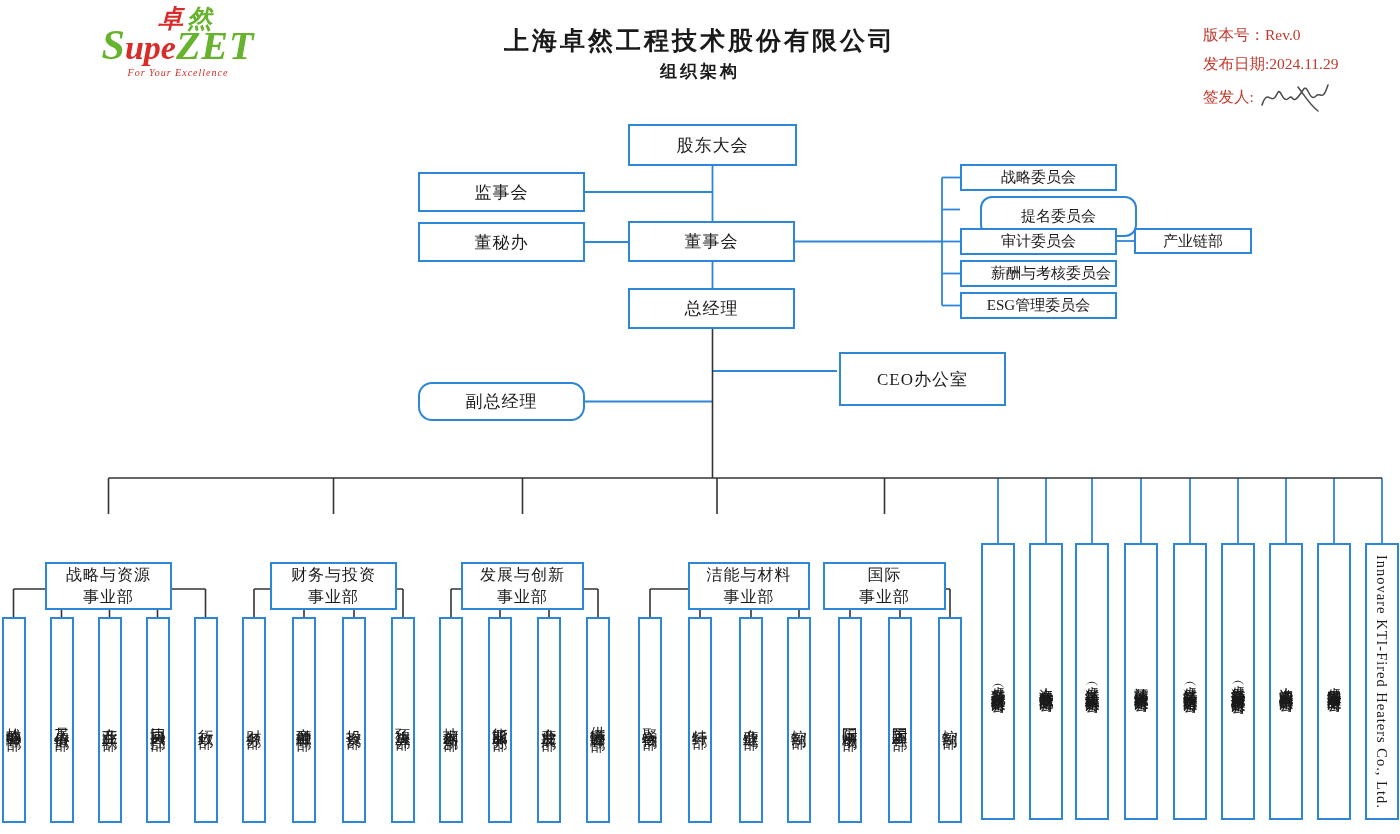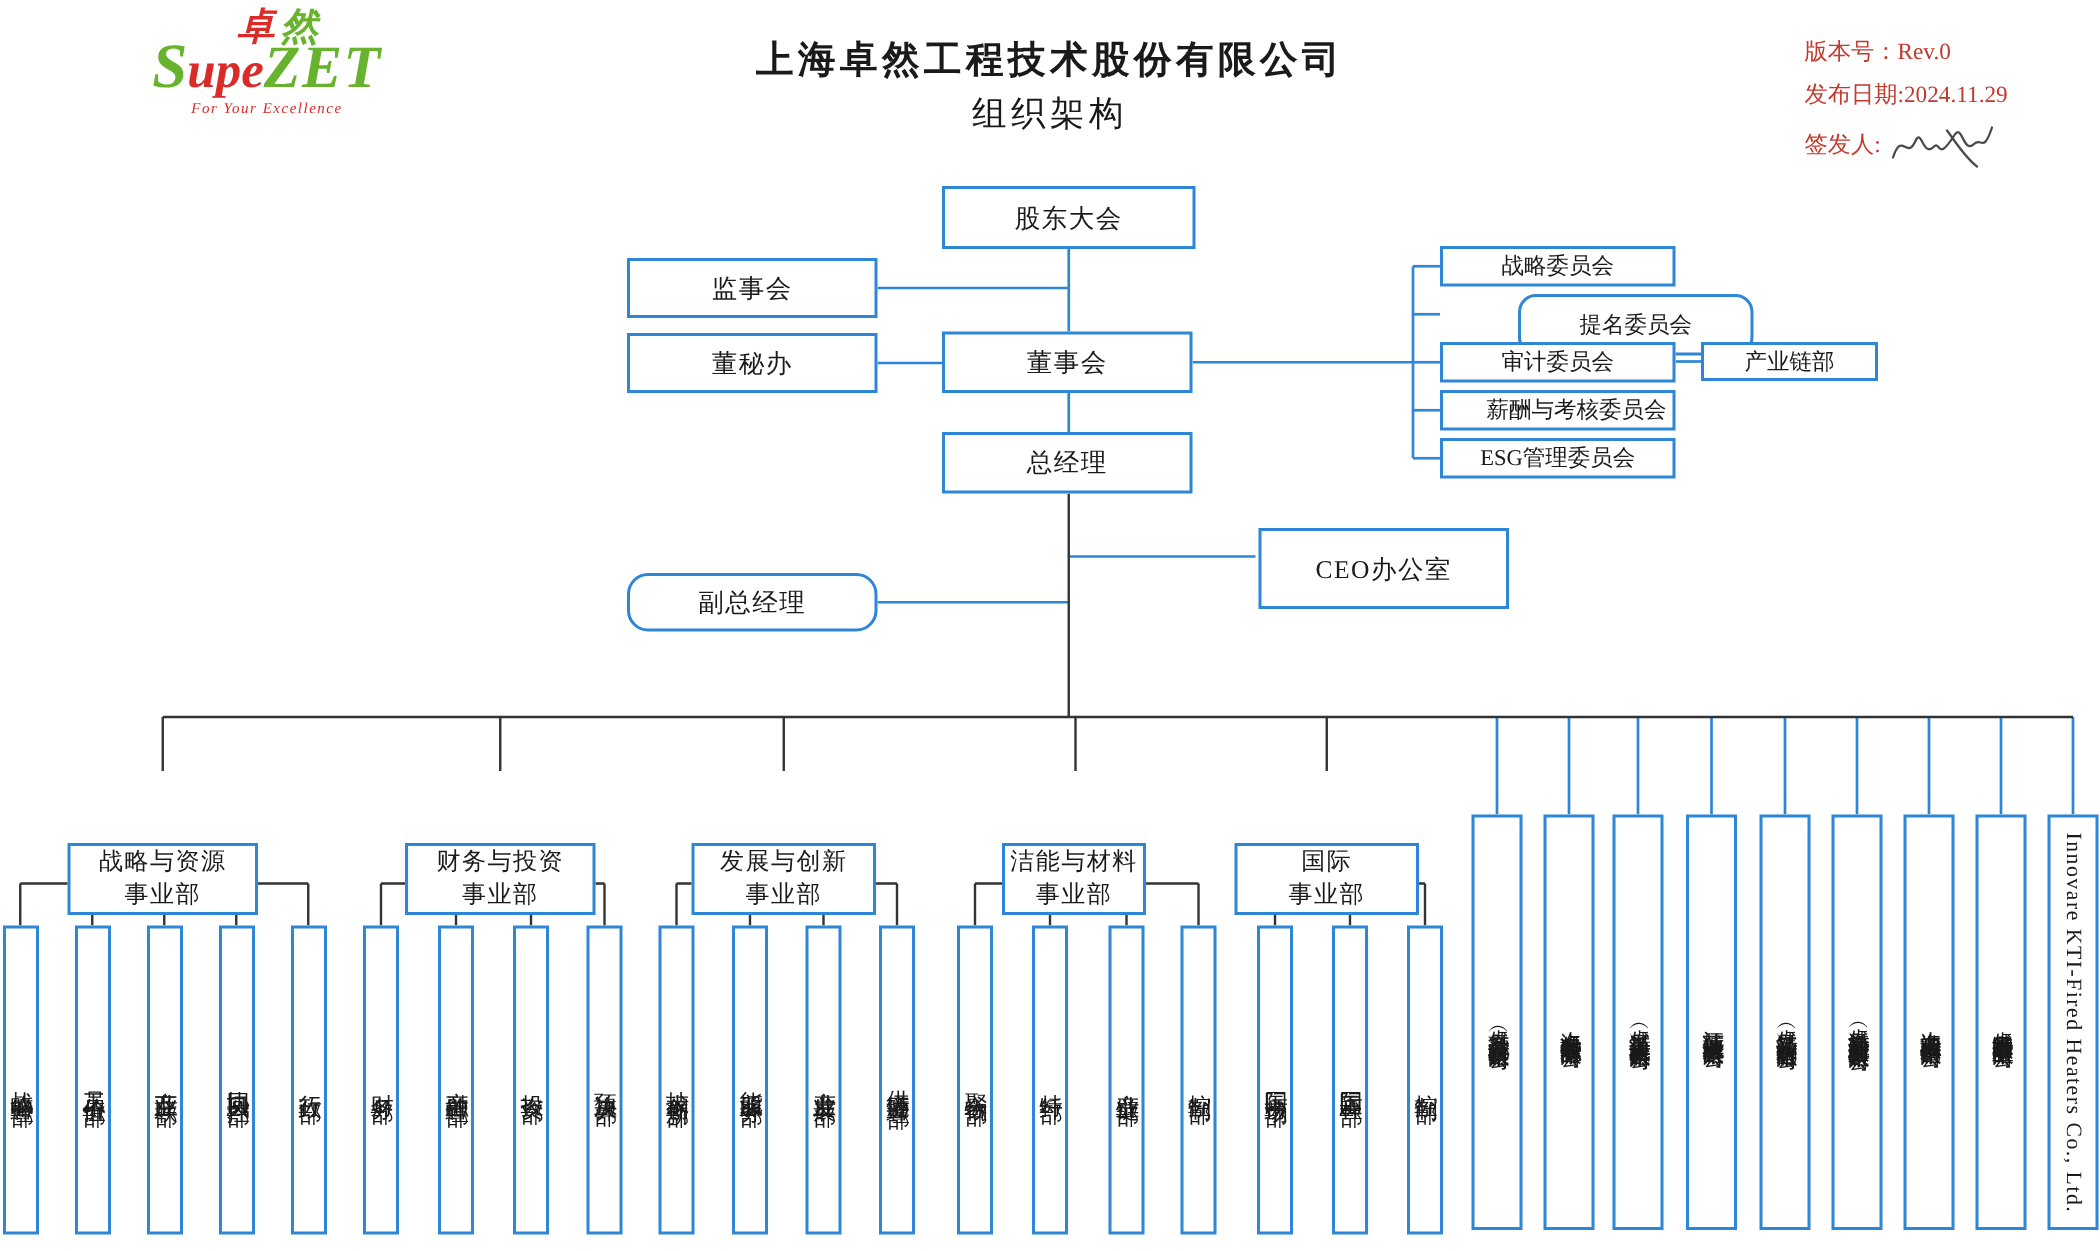--- a/index.html
+++ b/index.html
@@ -33,21 +33,21 @@
   .logo-hanzi{font-size:25px;font-weight:bold;font-style:italic;line-height:1;margin-left:18px;letter-spacing:4px;}
   .logo-hanzi .h-red{color:var(--lred);}
   .logo-hanzi .h-green{color:var(--lgreen);}
   .logo-word{font-weight:bold;font-style:italic;line-height:0.9;margin-top:-4px;white-space:nowrap;}
   .logo-word .w-s{color:var(--lgreen);font-size:42px;}
   .logo-word .w-upe{color:var(--lred);font-size:34px;}
   .logo-word .w-zet{color:var(--lgreen);font-size:40px;letter-spacing:1px;}
   .logo-tagline{color:var(--lred);font-size:10px;font-style:italic;margin-top:2px;letter-spacing:1px;}
   .title{position:absolute;left:0;right:0;top:22px;text-align:center;z-index:3;}
   .title .t1{font-size:25px;font-weight:bold;letter-spacing:3px;line-height:1.5;}
-  .title .t2{font-size:23px;font-weight:normal;letter-spacing:3px;line-height:1.4;}
+  .title .t2{font-size:17px;font-weight:bold;letter-spacing:3px;line-height:1.4;}
   .meta{position:absolute;left:1203px;top:20px;z-index:3;color:var(--red);font-size:15.5px;line-height:1.9;white-space:nowrap;}
   .meta .sig-row{display:flex;align-items:center;gap:4px;}
 </style>
 </head>
 <body>
 
 <div class="stage">
 
   <svg class="wires" width="1400" height="834" viewBox="0 0 1400 834">
     <g stroke="#2e86d6" stroke-width="1.8" fill="none">
@@ -140,39 +140,39 @@
 
   <div class="box" style="left:628px;top:124px;width:169px;height:42px;text-align:right;">股东大会</div>
   <div class="box" style="left:418px;top:172px;width:167px;height:40px;">监事会</div>
   <div class="box" style="left:418px;top:222px;width:167px;height:40px;">董秘办</div>
   <div class="box" style="left:628px;top:221px;width:167px;height:41px;">董事会</div>
   <div class="box" style="left:628px;top:288px;width:167px;height:41px;">总经理</div>
   <div class="box" style="left:839px;top:352px;width:167px;height:54px;text-align:center;">CEO办公室</div>
   <div class="box" style="left:418px;top:382px;width:167px;height:39px;border-radius:14px;">副总经理</div>
 
   <div class="box committee" style="left:960px;top:164px;width:157px;height:27px;">战略委员会</div>
-  <div class="box committee" style="left:1012px;top:196px;width:157px;height:41px;border-radius:12px;">提名委员会</div>
+  <div class="box committee" style="left:980px;top:196px;width:157px;height:41px;border-radius:12px;">提名委员会</div>
   <div class="box committee" style="left:960px;top:228px;width:157px;height:27px;">审计委员会</div>
   <div class="box committee" style="left:960px;top:260px;width:157px;height:27px;padding-left:25px;">薪酬与考核委员会</div>
   <div class="box committee" style="left:960px;top:292px;width:157px;height:27px;">ESG管理委员会</div>
   <div class="box committee" style="left:1134px;top:228px;width:118px;height:26px;">产业链部</div>
 
   <div class="box division" style="left:45px;top:514px;width:127px;height:48px;">
     <span>战略与资源</span>
     <span>事业部</span>
   </div>
   <div class="box division" style="left:270px;top:514px;width:127px;height:48px;">
     <span>财务与投资</span>
     <span>事业部</span>
   </div>
   <div class="box division" style="left:461px;top:514px;width:123px;height:48px;">
     <span>发展与创新</span>
     <span>事业部</span>
   </div>
-  <div class="box division" style="left:668px;top:514px;width:96px;height:48px;align-items:center;">
+  <div class="box division" style="left:688px;top:514px;width:122px;height:48px;align-items:center;">
     <span>洁能与材料</span>
     <span>事业部</span>
   </div>
   <div class="box division" style="left:823px;top:514px;width:123px;height:48px;">
     <span>国际</span>
     <span>事业部</span>
   </div>
 
   <div class="box vbox" style="left:2px;top:617px;width:24px;height:206px;">战略管理部</div>
   <div class="box vbox" style="left:50px;top:617px;width:24px;height:206px;">员工价值部</div>

